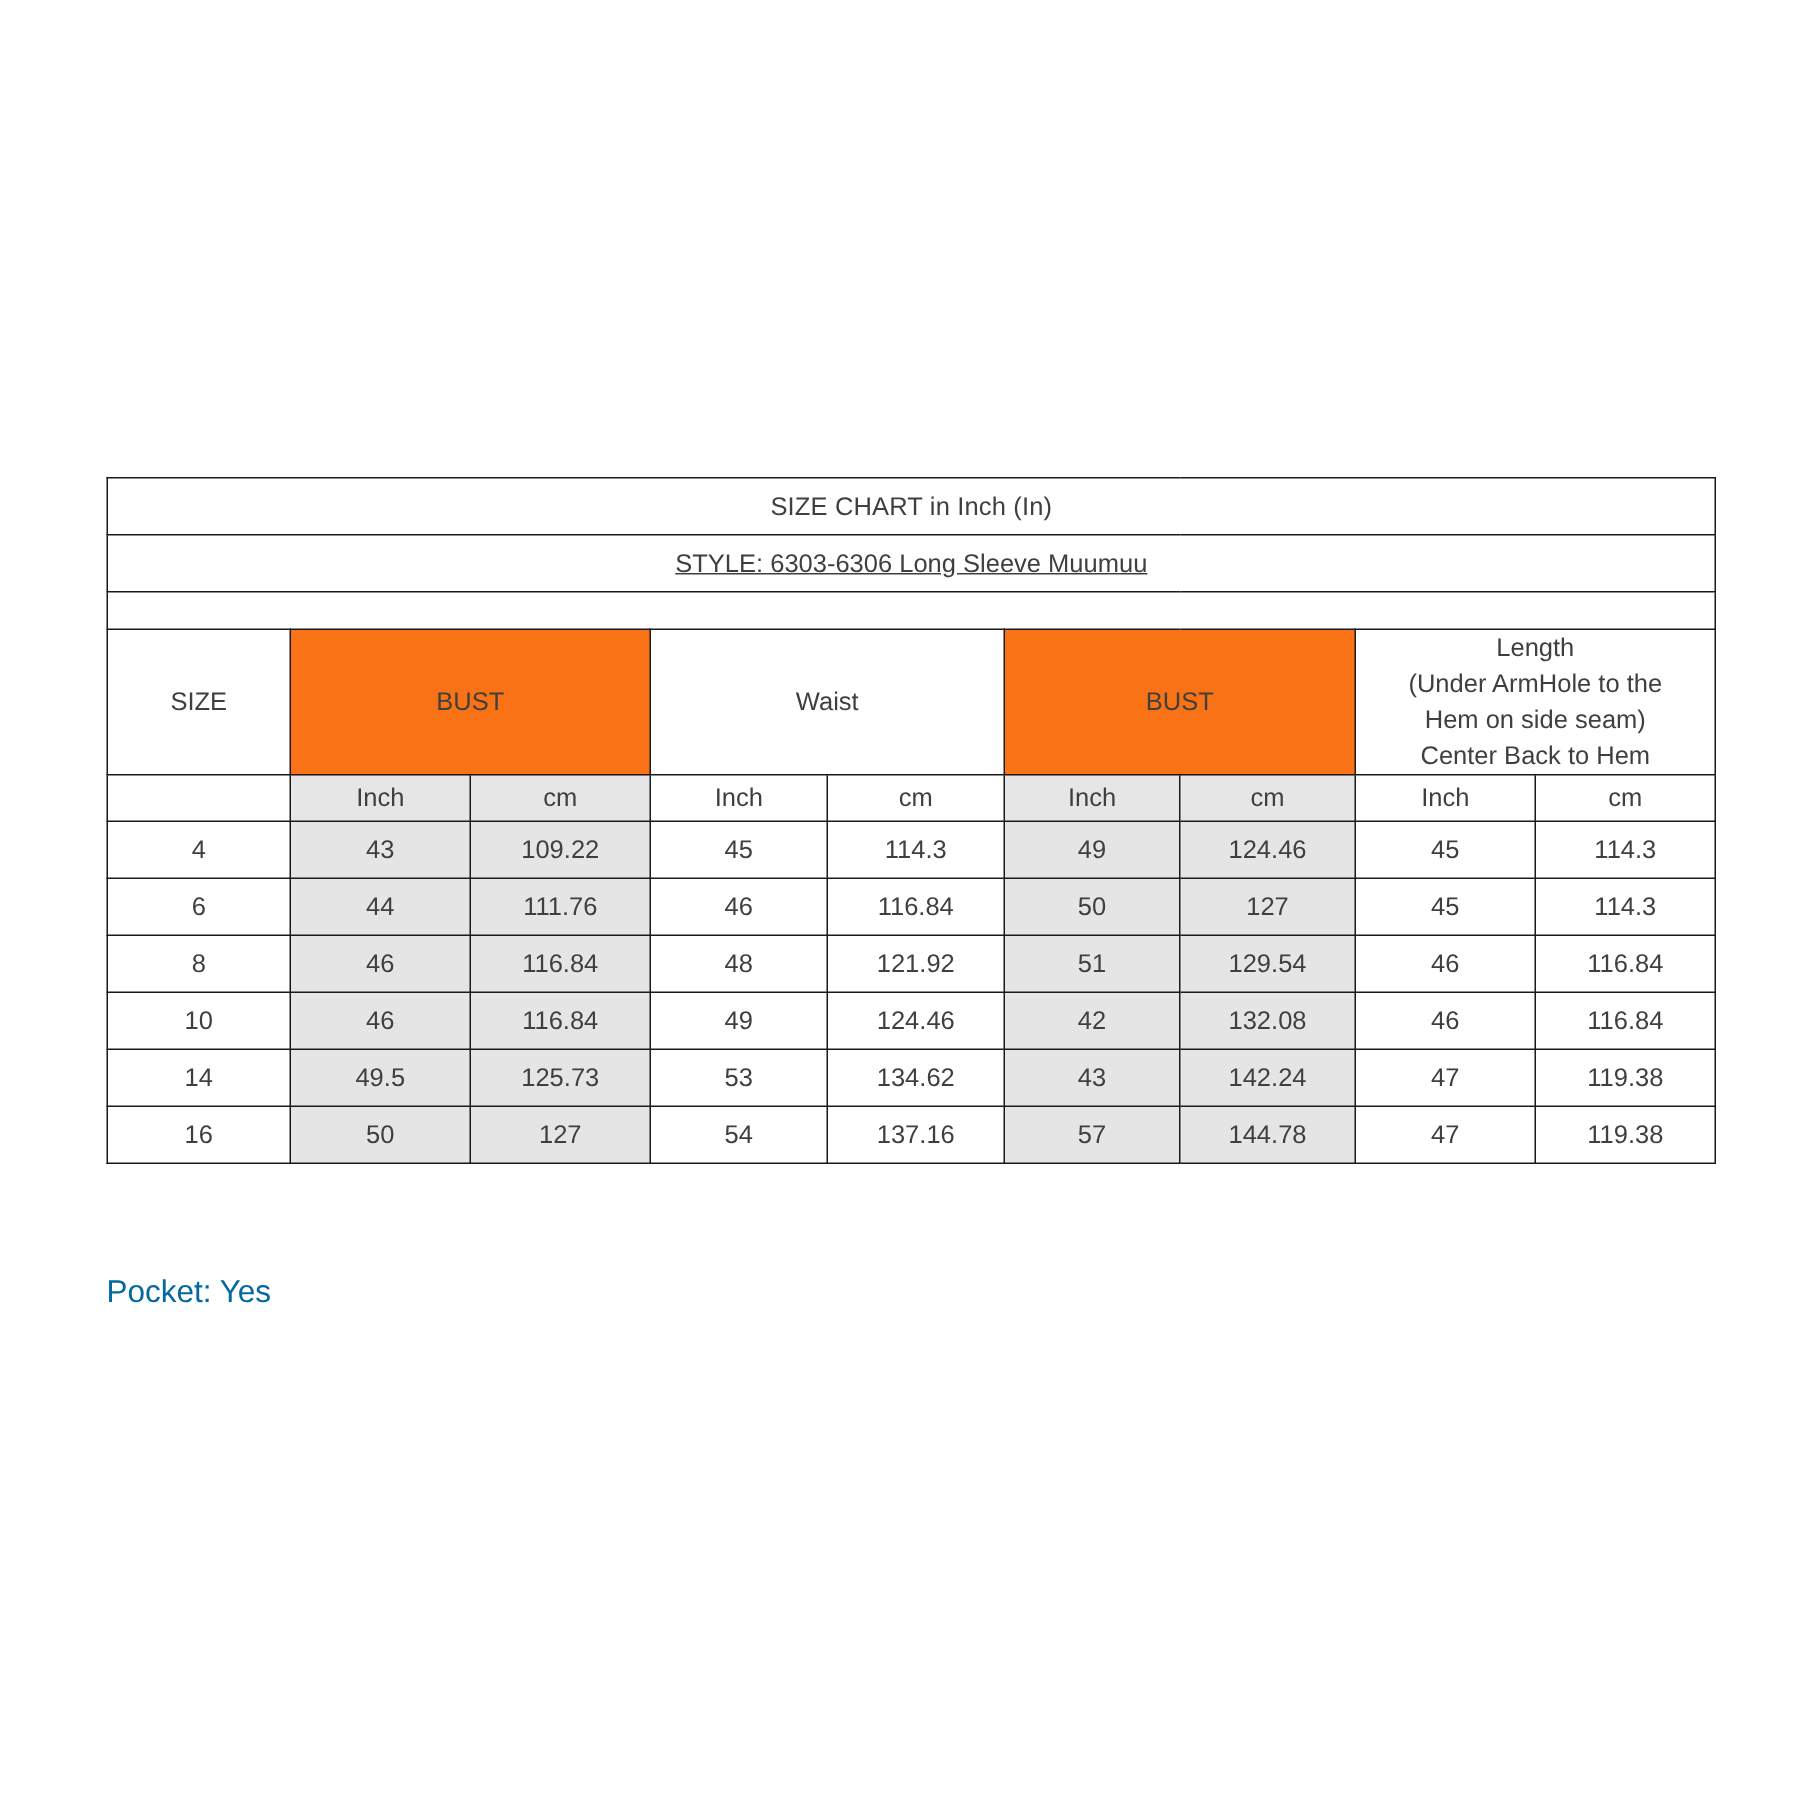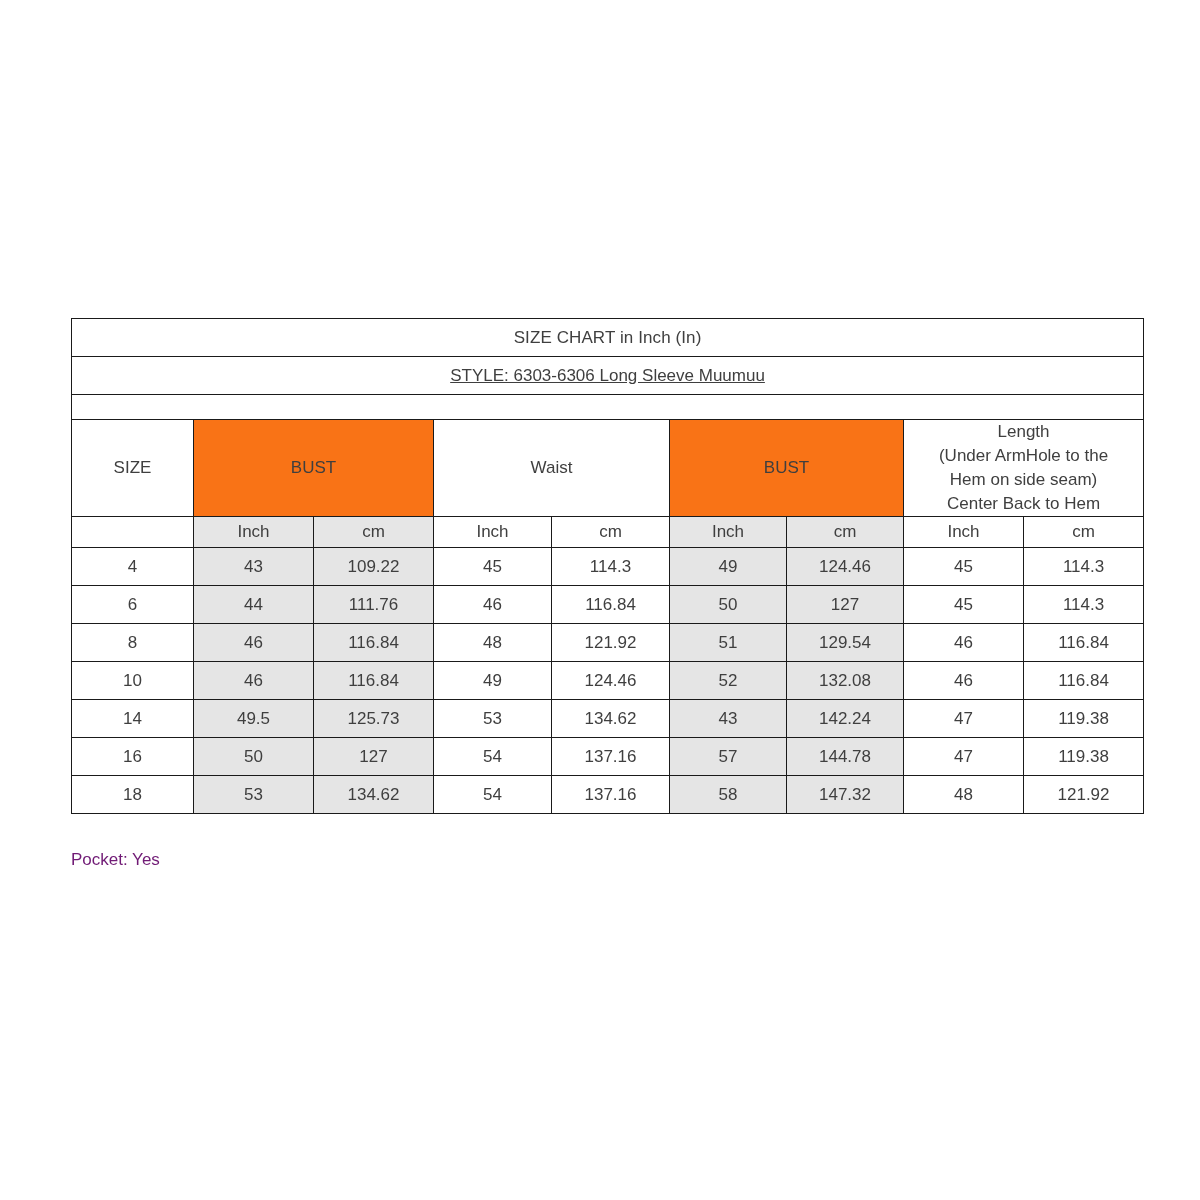--- a/index.html
+++ b/index.html
@@ -92,22 +92,22 @@
   
   td.nl { border-left: none; }
   td.nr { border-right: none; }
 
   .len-line { display: block; }
 
   .footnote {
     position: absolute;
     left: 71px;
     top: 850px;
-    font-size: 17px;
-    color: #701a75;
+    font-size: 21px;
+    color: #0369a1;
     white-space: nowrap;
   }
 </style>
 </head>
 <body>
 
 <div id="sheet">
 
   <div class="chart-wrap">
     <table class="size-chart">
@@ -190,21 +190,21 @@
           <td class="shaded nl">129.54</td>
           <td class="nr">46</td>
           <td class="nl">116.84</td>
         </tr>
         <tr class="row-data">
           <td>10</td>
           <td class="shaded nr">46</td>
           <td class="shaded nl">116.84</td>
           <td class="nr">49</td>
           <td class="nl">124.46</td>
-          <td class="shaded nr">52</td>
+          <td class="shaded nr">42</td>
           <td class="shaded nl">132.08</td>
           <td class="nr">46</td>
           <td class="nl">116.84</td>
         </tr>
         <tr class="row-data">
           <td>14</td>
           <td class="shaded nr">49.5</td>
           <td class="shaded nl">125.73</td>
           <td class="nr">53</td>
           <td class="nl">134.62</td>
@@ -217,30 +217,19 @@
           <td>16</td>
           <td class="shaded nr">50</td>
           <td class="shaded nl">127</td>
           <td class="nr">54</td>
           <td class="nl">137.16</td>
           <td class="shaded nr">57</td>
           <td class="shaded nl">144.78</td>
           <td class="nr">47</td>
           <td class="nl">119.38</td>
         </tr>
-        <tr class="row-data">
-          <td>18</td>
-          <td class="shaded nr">53</td>
-          <td class="shaded nl">134.62</td>
-          <td class="nr">54</td>
-          <td class="nl">137.16</td>
-          <td class="shaded nr">58</td>
-          <td class="shaded nl">147.32</td>
-          <td class="nr">48</td>
-          <td class="nl">121.92</td>
-        </tr>
       </tbody>
     </table>
   </div>
 
   <div class="footnote">Pocket: Yes</div>
 
 </div>
 
 </body></html>

